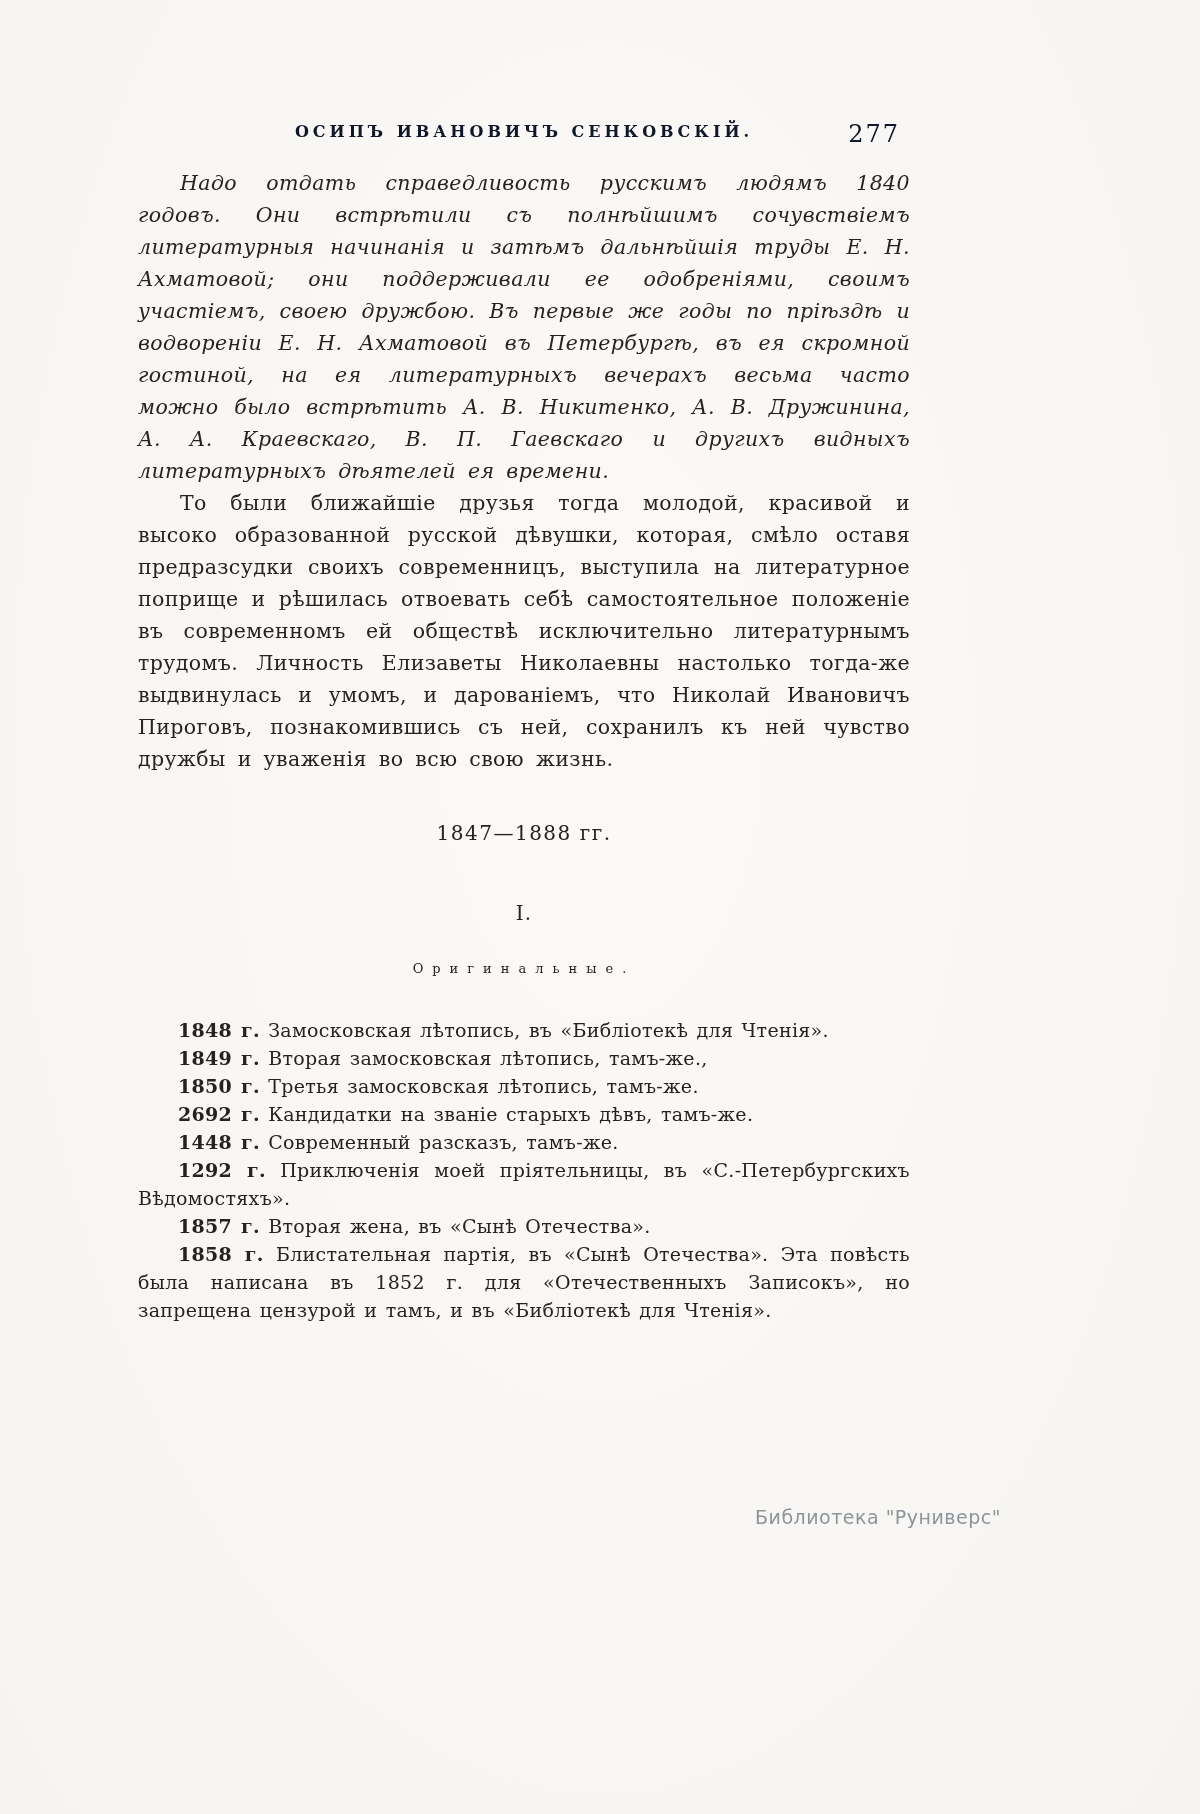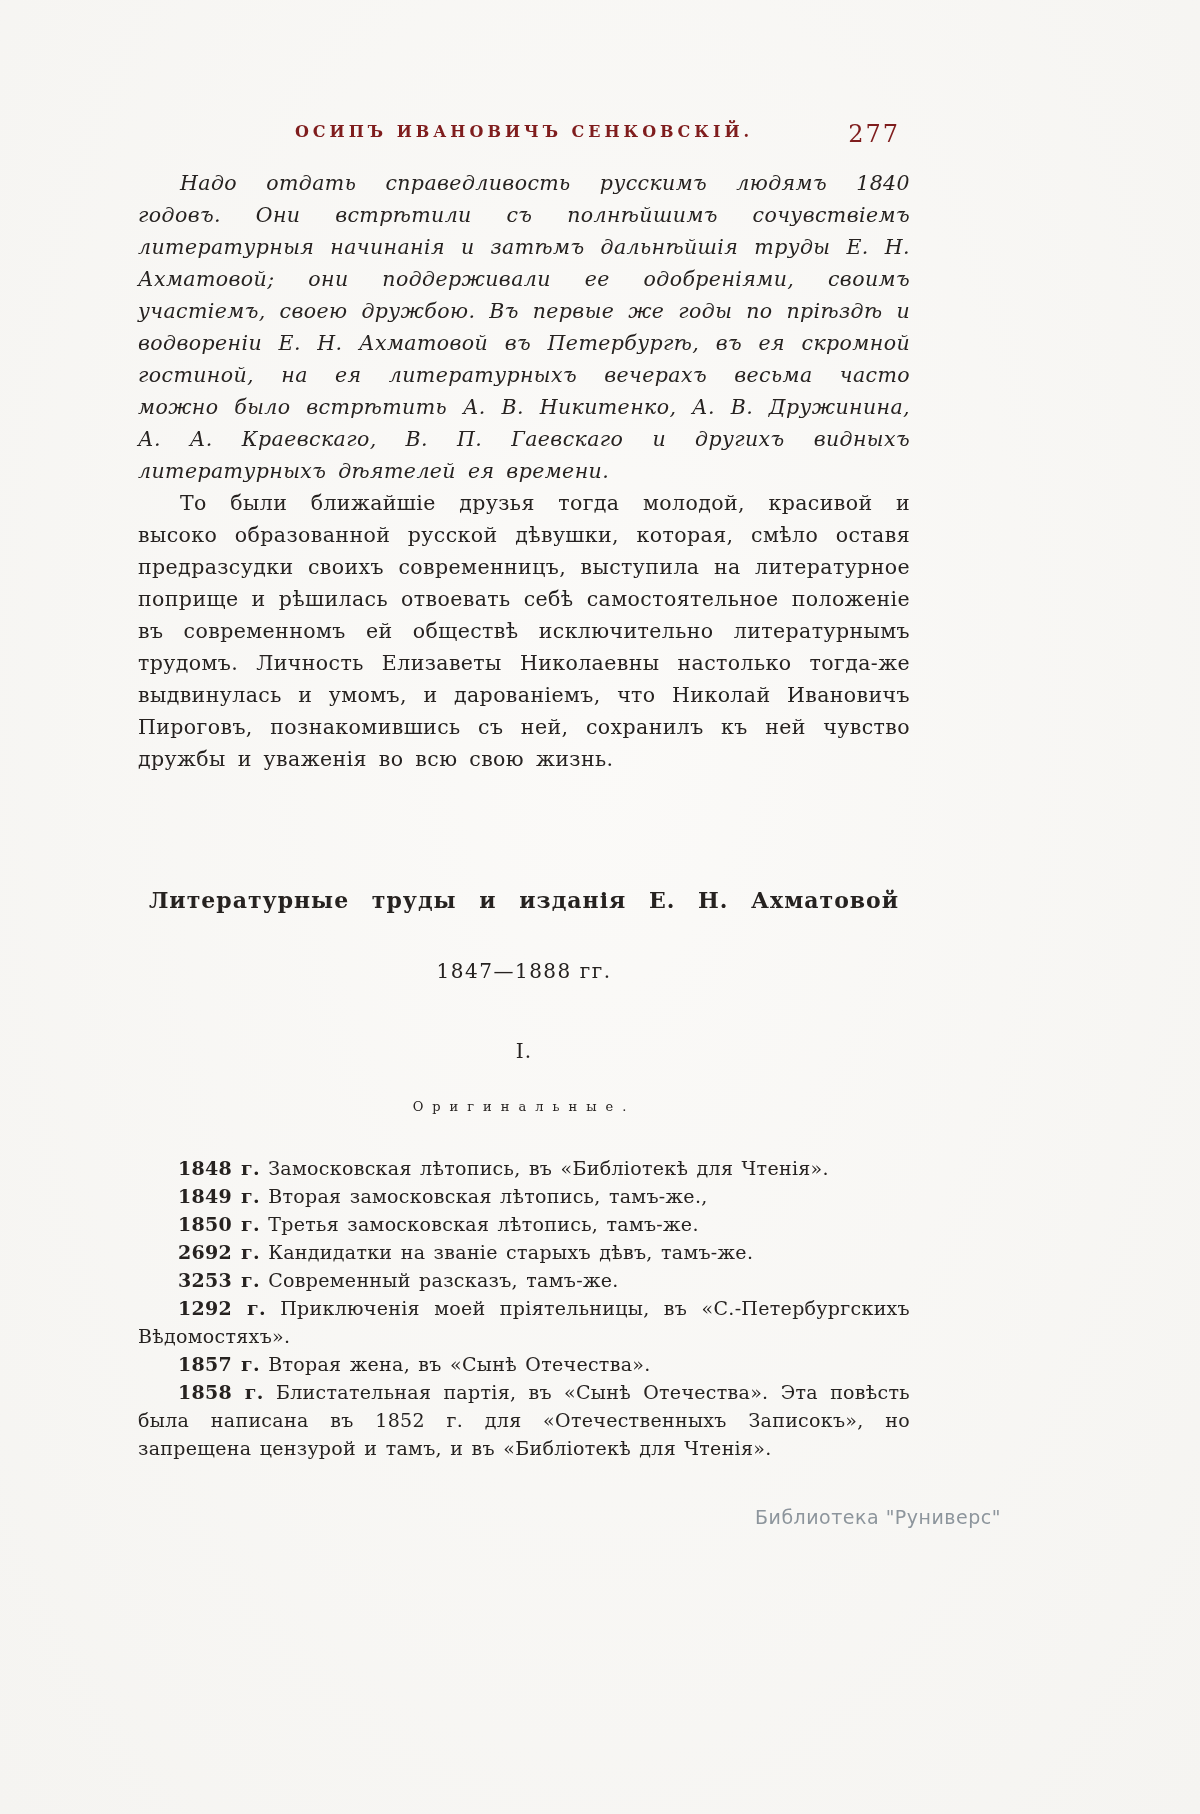--- a/index.html
+++ b/index.html
@@ -19,21 +19,21 @@
     top: 0;
     width: 772px;
   }
   .header-row {
     position: relative;
     margin-top: 122px;
     text-align: center;
     font-weight: bold;
     font-size: 16px;
     letter-spacing: 4px;
-    color: #7f1d1d;
+    color: #0f172a;
   }
   .page-number {
     position: absolute;
     right: 10px;
     top: -2px;
     font-weight: normal;
     font-size: 24px;
     letter-spacing: 2px;
   }
   .body-para {
@@ -107,34 +107,33 @@
 
   <div class="header-row">
     <span>ОСИПЪ ИВАНОВИЧЪ СЕНКОВСКІЙ.</span>
     <span class="page-number">277</span>
   </div>
 
   <p class="body-para first">Надо отдать справедливость русскимъ людямъ 1840 годовъ. Они встрѣтили съ полнѣйшимъ сочувствіемъ литературныя начинанія и затѣмъ дальнѣйшія труды Е. Н. Ахматовой; они поддерживали ее одобреніями, своимъ участіемъ, своею дружбою. Въ первые же годы по пріѣздѣ и водвореніи Е. Н. Ахматовой въ Петербургѣ, въ ея скромной гостиной, на ея литературныхъ вечерахъ весьма часто можно было встрѣтить А. В. Никитенко, А. В. Дружинина, А. А. Краевскаго, В. П. Гаевскаго и другихъ видныхъ литературныхъ дѣятелей ея времени.</p>
   <p class="body-para">То были ближайшіе друзья тогда молодой, красивой и высоко образованной русской дѣвушки, которая, смѣло оставя предразсудки своихъ современницъ, выступила на литературное поприще и рѣшилась отвоевать себѣ самостоятельное положеніе въ современномъ ей обществѣ исключительно литературнымъ трудомъ. Личность Елизаветы Николаевны настолько тогда-же выдвинулась и умомъ, и дарованіемъ, что Николай Ивановичъ Пироговъ, познакомившись съ ней, сохранилъ къ ней чувство дружбы и уваженія во всю свою жизнь.</p>
 
 
-  <h2 class="section-title">Литературные труды и изданія Е. Н. Ахматовой</h2>
 
   <p class="date-range">1847—1888 гг.</p>
 
   <p class="roman-numeral">I.</p>
 
   <p class="subsection-title">Оригинальные.</p>
 
   <div class="works">
     <p class="work"><span class="year">1848 г.</span> <span>Замосковская лѣтопись, въ «Библіотекѣ для Чтенія».</span></p>
     <p class="work"><span class="year">1849 г.</span> <span>Вторая замосковская лѣтопись, тамъ-же.,</span></p>
     <p class="work"><span class="year">1850 г.</span> <span>Третья замосковская лѣтопись, тамъ-же.</span></p>
     <p class="work"><span class="year">2692 г.</span> <span>Кандидатки на званіе старыхъ дѣвъ, тамъ-же.</span></p>
-    <p class="work"><span class="year">3253 г.</span> <span>Современный разсказъ, тамъ-же.</span></p>
+    <p class="work"><span class="year">1448 г.</span> <span>Современный разсказъ, тамъ-же.</span></p>
     <p class="work"><span class="year">1292 г.</span> <span>Приключенія моей пріятельницы, въ «С.-Петербургскихъ Вѣдомостяхъ».</span></p>
     <p class="work"><span class="year">1857 г.</span> <span>Вторая жена, въ «Сынѣ Отечества».</span></p>
     <p class="work"><span class="year">1858 г.</span> <span>Блистательная партія, въ «Сынѣ Отечества». Эта повѣсть была написана въ 1852 г. для «Отечественныхъ Записокъ», но запрещена цензурой и тамъ, и въ «Библіотекѣ для Чтенія».</span></p>
   </div>
 
 </div>
 
 <div class="watermark">Библиотека "Руниверс"</div>
 
 </body></html>

